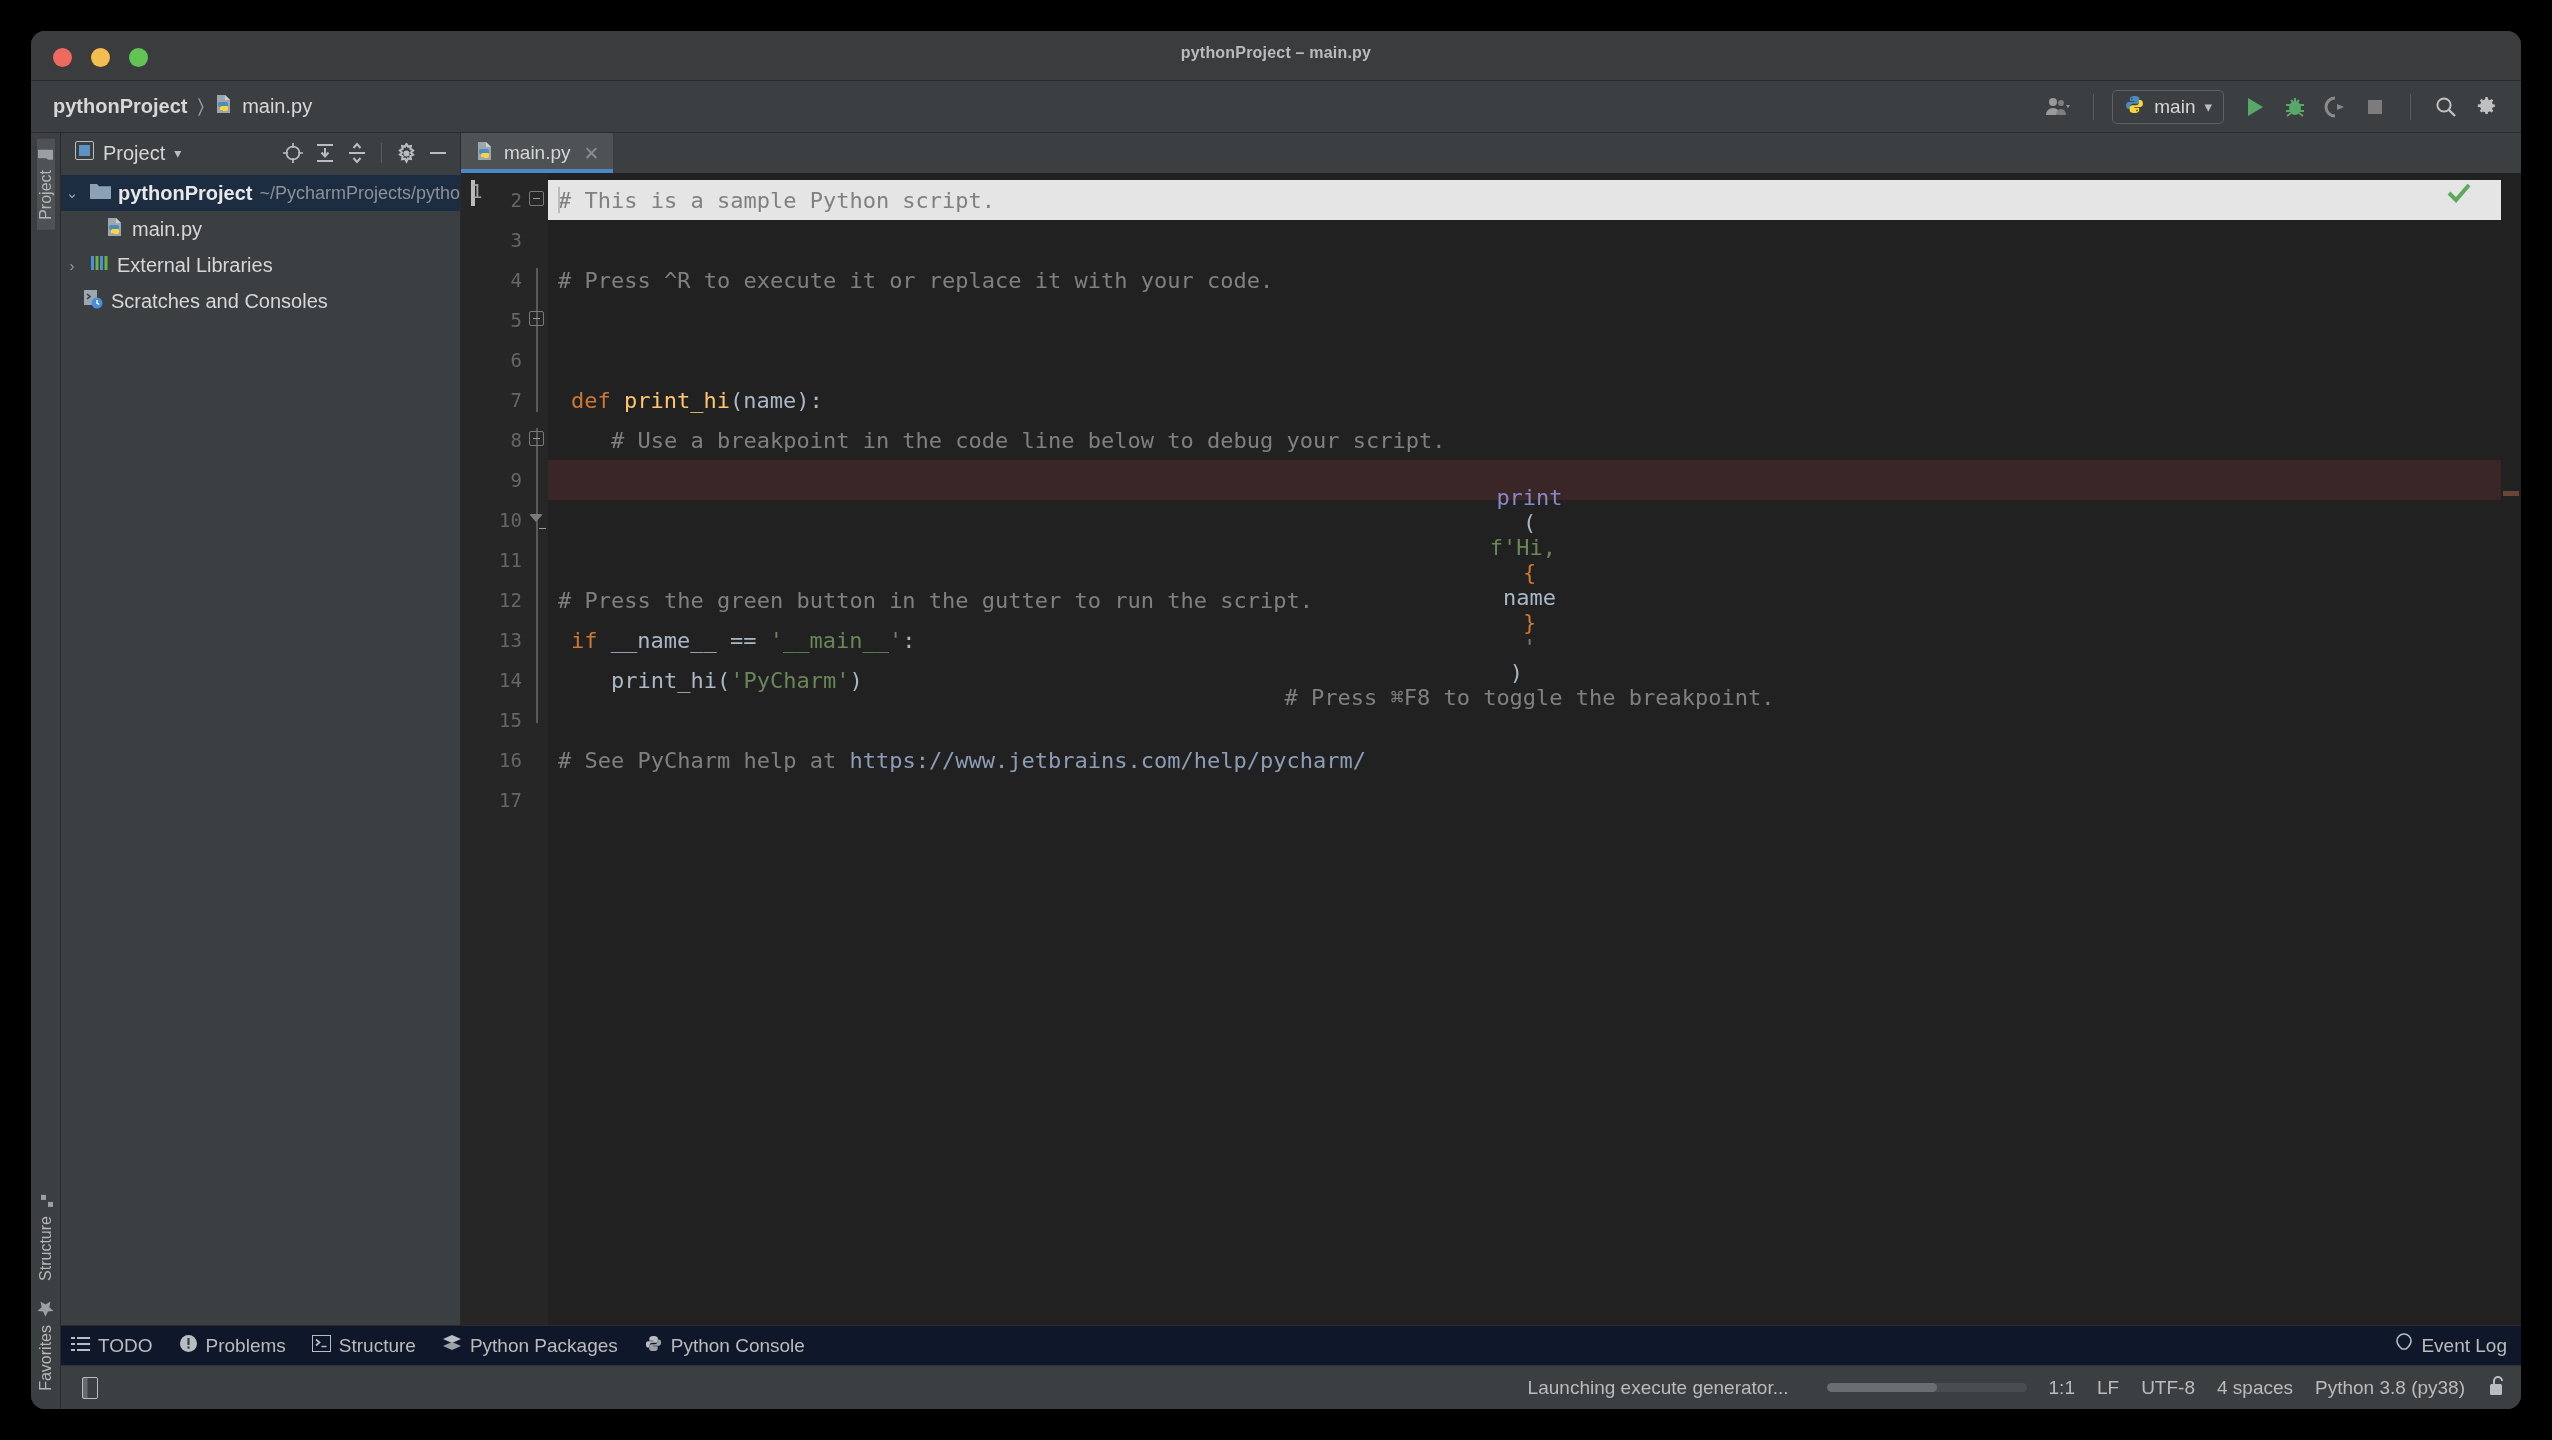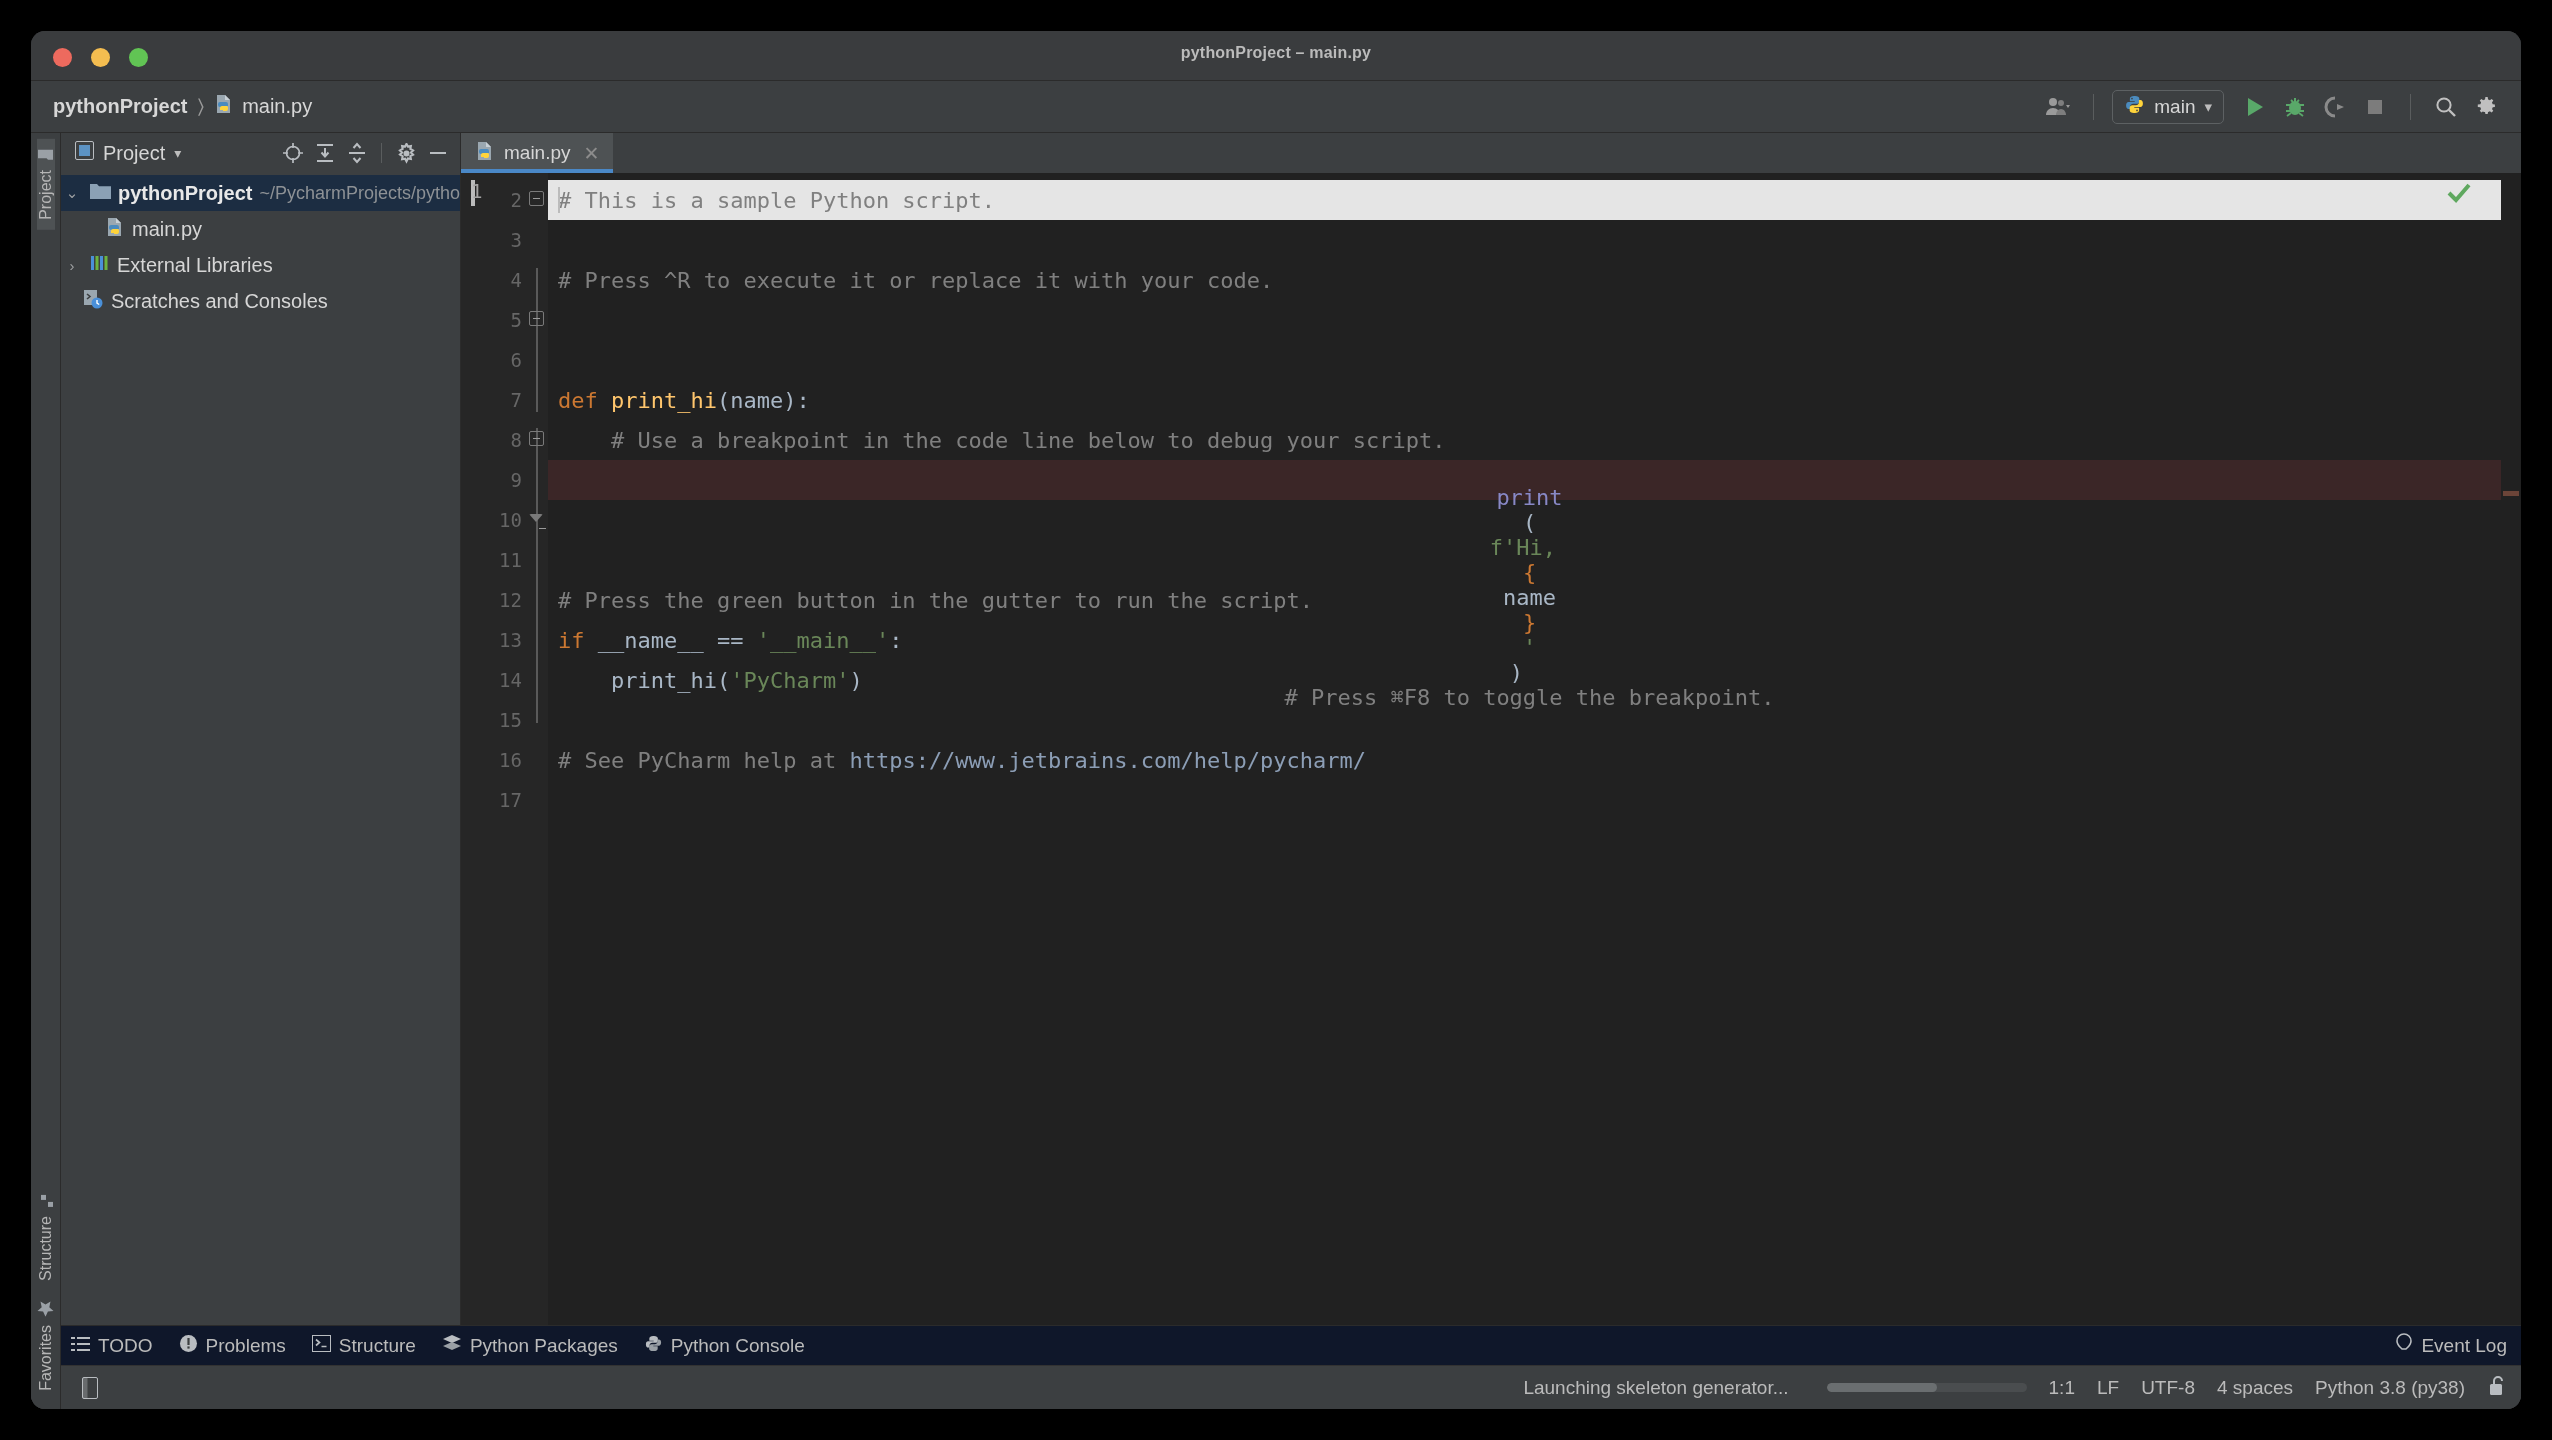--- a/index.html
+++ b/index.html
@@ -231,21 +231,21 @@
     padding-left: 10px;
     font-family: "DejaVu Sans Mono", monospace;
     font-size: 22px;
     color: #a9b7c6;
     white-space: pre;
     position: relative;
   }
   .cline.caret-line { background: #e5e5e5; align-items: center; }
   .cline.bp-line { background: #3b2627; flex-direction: column; }
   .tok-comment { color: #808080; }
-  .tok-kw      { color: #cc7832; }
+  .tok-kw      { color: #cc7832; margin-left: 13px; }
   .tok-func    { color: #ffc66d; }
   .tok-builtin { color: #8888c6; }
   .tok-str     { color: #6a8759; }
   .tok-ident   { color: #a9b7c6; }
   .tok-fbrace  { color: #cc7832; }
   .tok-link    { color: #8c9eb6; }
   .caret {
     display: inline-block; width: 2px; height: 26px;
     background: #bbbbbb; vertical-align: middle;
     position: absolute; left: 10px; top: 7px;
@@ -707,21 +707,21 @@
       </div>
 
       <div id="statusbar">
         <div id="sb-left">
           <svg width="24" height="26" viewBox="0 0 24 26">
             <rect x="3.5" y="2.5" width="15" height="21" rx="1.5" stroke="#b9bdc1" fill="none"></rect>
             <rect x="3.5" y="2.5" width="5" height="21" fill="#b9bdc1" opacity="0.35"></rect>
           </svg>
         </div>
         <div id="sb-right">
-          <span id="status-msg">Launching skeleton generator...</span>
+          <span id="status-msg">Launching execute generator...</span>
           <div id="progress-track">
             <div id="progress-fill"></div>
           </div>
           <span class="sb-item">1:1</span>
           <span class="sb-item">LF</span>
           <span class="sb-item">UTF-8</span>
           <span class="sb-item">4 spaces</span>
           <span class="sb-item">Python 3.8 (py38)</span>
           <span>
             <svg width="20" height="22" viewBox="0 0 20 22">

